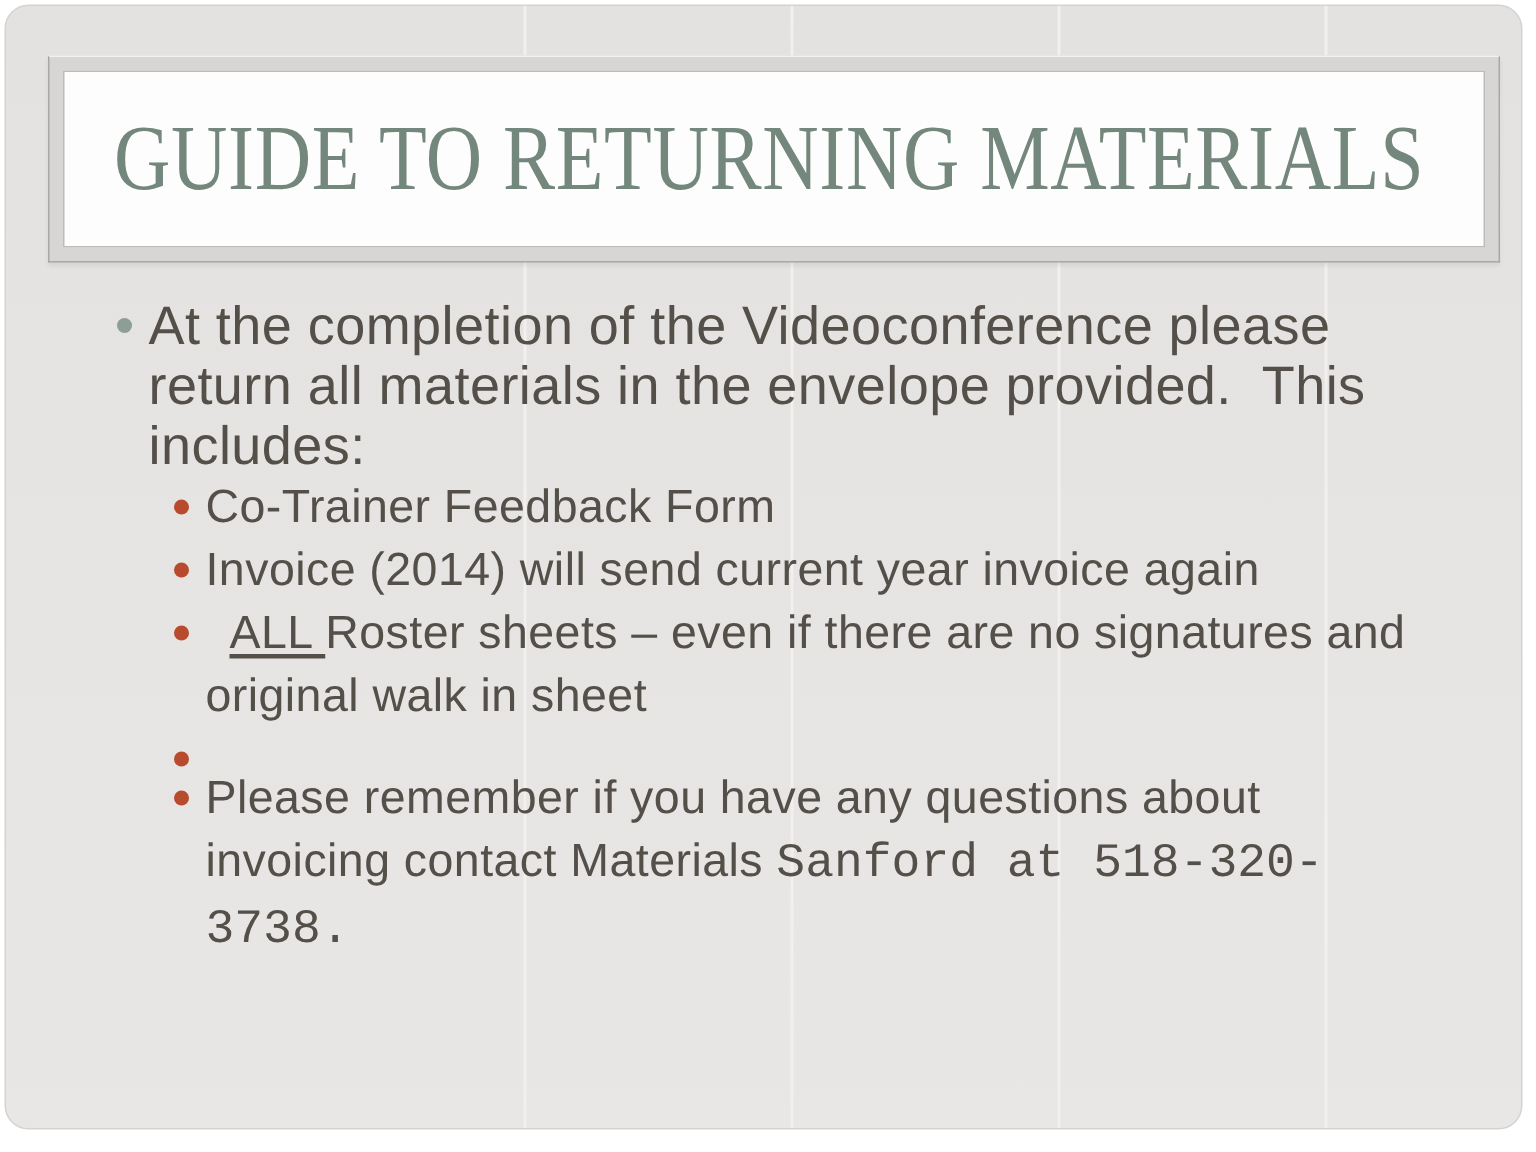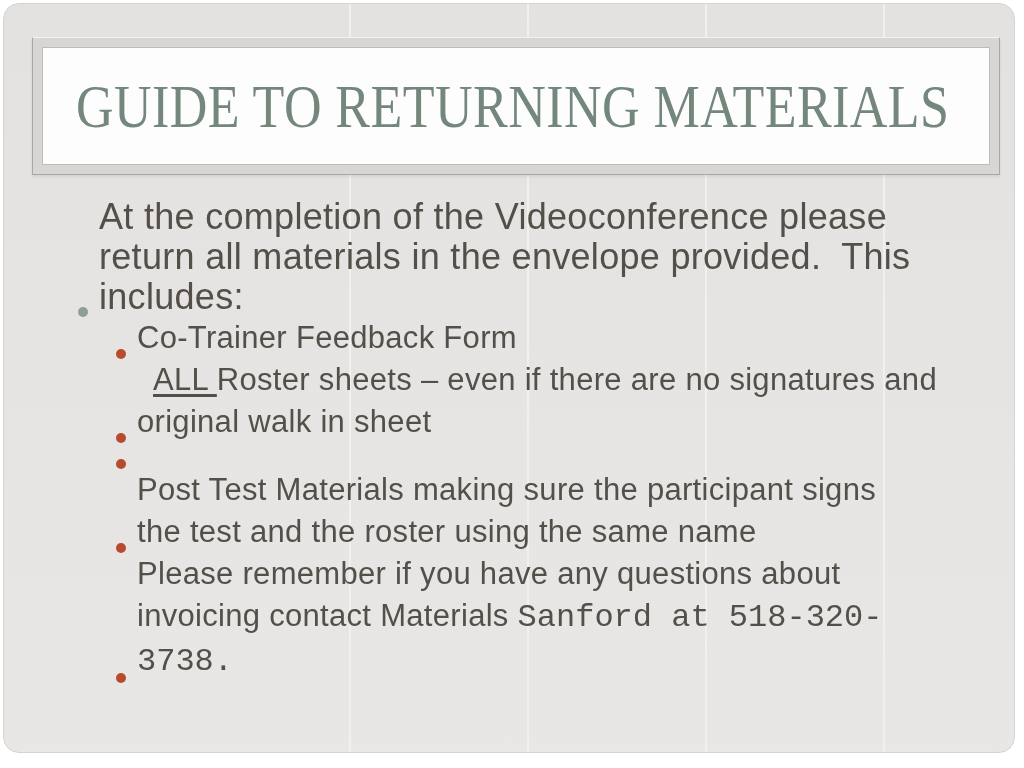--- a/index.html
+++ b/index.html
@@ -54,21 +54,21 @@
     letter-spacing:0.5px;
     text-shadow:0 1px 0 rgba(255,255,255,0.5);
   }
 
   
   .content{
     position:absolute;left:57px;top:193px;width:915px;
   }
   .bullets{list-style:none;margin:0;padding:0;}
   .li{
-    display:flex;align-items:flex-end;
+    display:flex;align-items:flex-start;
     color:var(--text);
     letter-spacing:0.3px;
   }
   .li .marker{
     flex:none;width:10px;height:10px;border-radius:50%;
   }
   .li .text{
     margin-left:11px;
     white-space:pre-wrap;
   }
@@ -111,30 +111,29 @@
             <div class="text"><span>At the completion of the Videoconference please
 return all materials in the envelope provided.  This
 includes:</span></div>
           </li>
           <li class="li level2">
             <span class="marker"></span>
             <div class="text"><span>Co-Trainer Feedback Form</span></div>
           </li>
           <li class="li level2">
             <span class="marker"></span>
+            <div class="text"><span>Invoice (2014) will send current year invoice again</span></div>
+          </li>
+          <li class="li level2">
+            <span class="marker"></span>
             <div class="text"><span class="bold underline">ALL </span><span>Roster sheets – even if there are no signatures and
 original walk in sheet</span></div>
           </li>
           <li class="li level2">
             <span class="marker"></span>
-          </li>
-          <li class="li level2">
-            <span class="marker"></span>
-            <div class="text"><span>Post Test Materials making sure the participant signs
-the test and the roster using the same name</span></div>
           </li>
           <li class="li level2">
             <span class="marker"></span>
             <div class="text"><span>Please remember if you have any questions about
 invoicing contact Materials </span><span class="alt">Sanford at 518-320-3738.</span></div>
           </li>
         </ul>
     </div>
   </div>
 </div>

